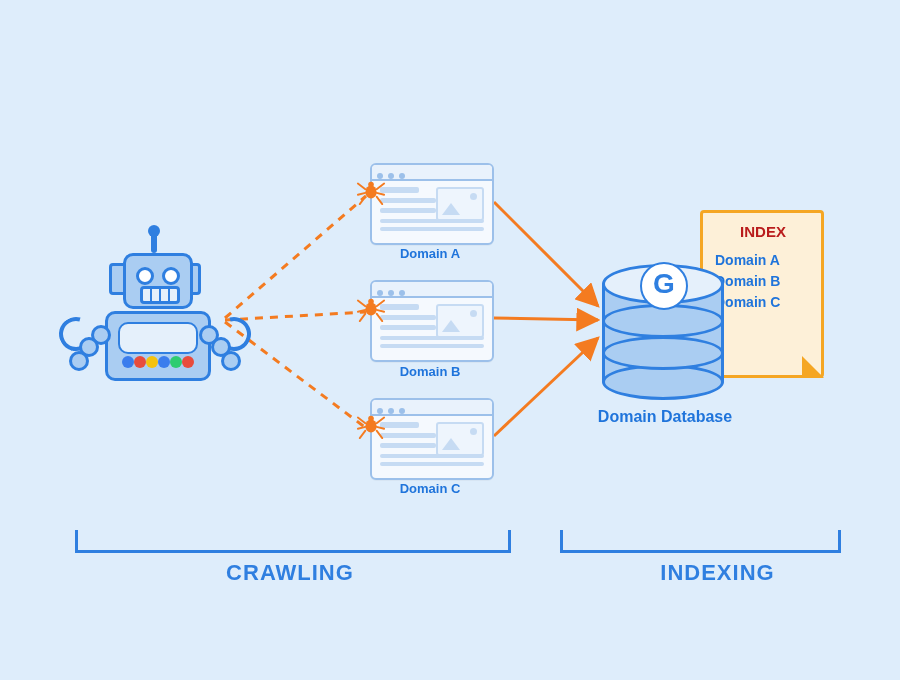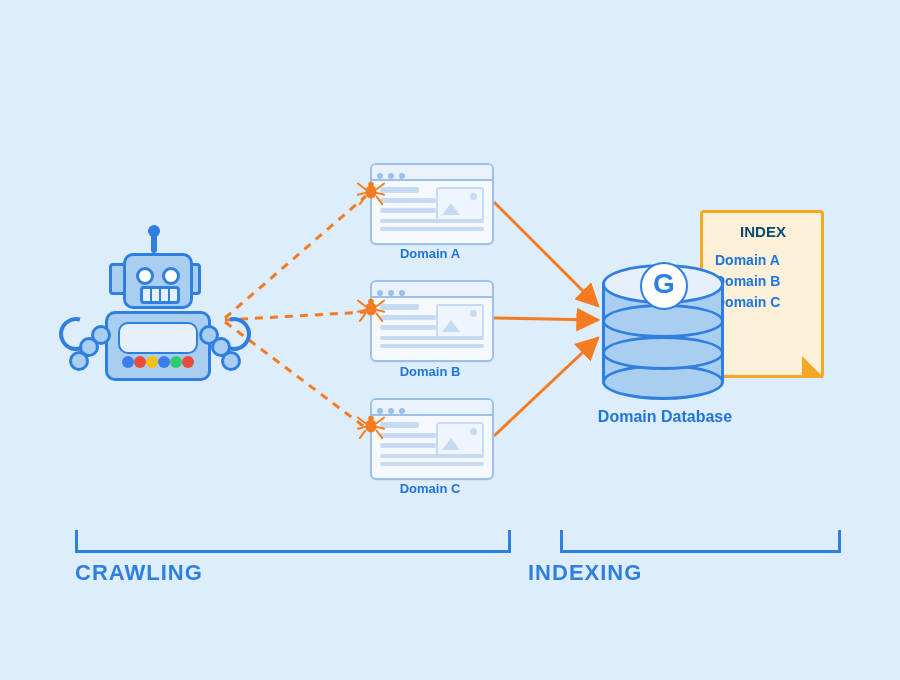--- a/index.html
+++ b/index.html
@@ -94,30 +94,30 @@
   
   .sheet{
     position:absolute;left:700px;top:210px;width:124px;height:168px;
     background:#fdf0d8;border:3px solid #f5a623;border-radius:4px;
     padding:8px 10px 10px 12px;box-sizing:border-box;
   }
   .sheet::after{ 
     content:"";position:absolute;right:-3px;bottom:-3px;width:0;height:0;
     border-left:22px solid #f5a623;border-top:22px solid transparent;
   }
-  .sheet .title{color:#0c4a6e;font-weight:bold;font-size:15px;text-align:center;margin:2px 0 12px;}
+  .sheet .title{color:#b91c1c;font-weight:bold;font-size:15px;text-align:center;margin:2px 0 12px;}
   .sheet .row{color:#1f74db;font-weight:bold;font-size:14px;margin:5px 0;}
 
   
   .bracket{position:absolute;border:3px solid #2f7fe0;border-top:none;height:20px;}
   .bracket.b1{left:75px;top:530px;width:430px;}
   .bracket.b2{left:560px;top:530px;width:275px;}
-  .phase{position:absolute;color:#2f7fe0;font-weight:bold;font-size:22px;letter-spacing:1px;top:560px;}
+  .phase{position:absolute;color:#2f7fe0;font-weight:bold;font-size:22px;letter-spacing:1px;top:560px;text-align:center;}
   .phase.p1{left:75px;width:430px;}
-  .phase.p2{left:528px;width:275px;}
+  .phase.p2{left:580px;width:275px;}
 
   
   svg.wires{position:absolute;left:0;top:0;width:900px;height:680px;pointer-events:none;}
 </style>
 </head>
 <body>
 
 <svg class="wires">
   <defs>
     <marker id="arrow" viewBox="0 0 10 10" refX="9" refY="5" markerWidth="8" markerHeight="8" orient="auto-start-reverse">

